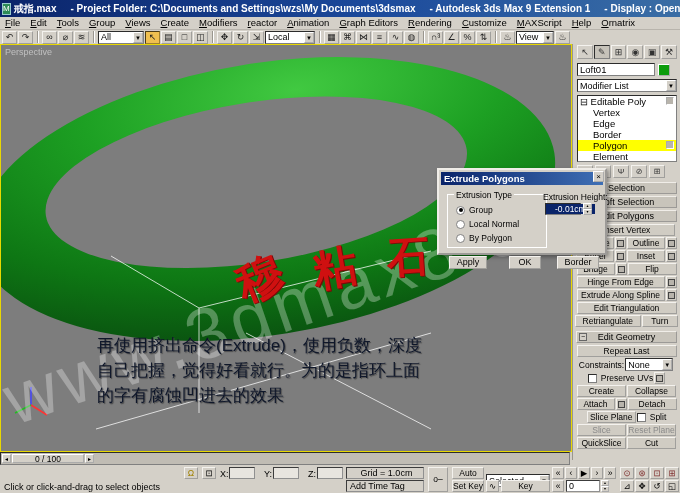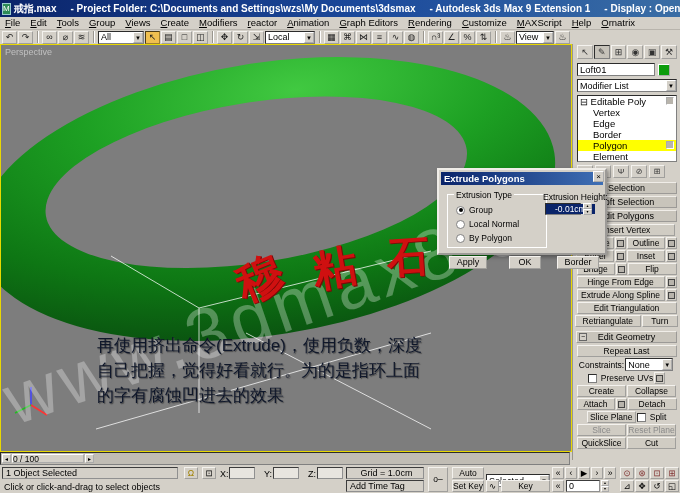--- a/index.html
+++ b/index.html
@@ -119,21 +119,21 @@
   .lbl { font-size:8.5px; white-space:nowrap; }
 
   
   #bottombar { position:absolute; left:0; top:452px; width:680px; height:41px; }
   #timeslider { position:absolute; left:0; top:0; width:570px; height:13px;
     background:#c0bcb4; border:1px inset #808080; }
   .tsarrow { position:absolute; top:1px; width:9px; height:9px; background:#d4d0c8;
     border:1px outset #fff; font-size:6px; line-height:8px; text-align:center; }
   #tsleft { left:1px; } #tsright { left:84px; }
   #tsbtn { position:absolute; left:11px; top:1px; width:72px; height:9px; background:#d4d0c8;
-    border:1px outset #fff; font-size:8.5px; line-height:8px; text-align:left; }
+    border:1px outset #fff; font-size:8.5px; line-height:8px; text-align:center; }
   .sunk { position:absolute; background:#d4d0c8; border:1px inset #909090; font-size:9px;
     line-height:10px; padding-left:3px; white-space:nowrap; overflow:hidden; }
   .sbtn { position:absolute; background:#d4d0c8; border:1px outset #f4f2ee; font-size:8.5px;
     text-align:center; line-height:10px; overflow:hidden; }
   .slabel { position:absolute; font-size:9px; }
   .sfield { position:absolute; background:#e8e5df; border:1px inset #909090; }
   #statusbar { position:absolute; left:0; top:13px; width:680px; height:28px; background:#d4d0c8; }
 </style>
 </head>
 <body>
@@ -418,21 +418,20 @@
     <span class="dlg-btn" id="dlg-cancel">Border</span>
   </div>
 
   <div id="bottombar">
     <div id="timeslider">
       <span class="tsarrow" id="tsleft">◂</span>
       <span id="tsbtn">0 / 100</span>
       <span class="tsarrow" id="tsright">▸</span>
     </div>
     <div id="statusbar">
-      <span class="sunk" style="left:2px;top:2px;width:176px;height:12px">1 Object Selected</span>
       <span class="sbtn" style="left:184px;top:2px;width:14px;height:12px;color:#a08000">Ω</span>
       <span class="sbtn" style="left:202px;top:2px;width:14px;height:12px">⊡</span>
       <span class="slabel" style="left:220px;top:4px">X:</span>
       <span class="sfield" style="left:229px;top:2px;width:26px;height:12px"></span>
       <span class="slabel" style="left:264px;top:4px">Y:</span>
       <span class="sfield" style="left:273px;top:2px;width:26px;height:12px"></span>
       <span class="slabel" style="left:308px;top:4px">Z:</span>
       <span class="sfield" style="left:317px;top:2px;width:26px;height:12px"></span>
       <span class="sunk" style="left:346px;top:2px;width:78px;height:12px;text-align:center">Grid = 1.0cm</span>
       <span class="sunk" style="left:346px;top:15px;width:78px;height:12px">Add Time Tag</span>

